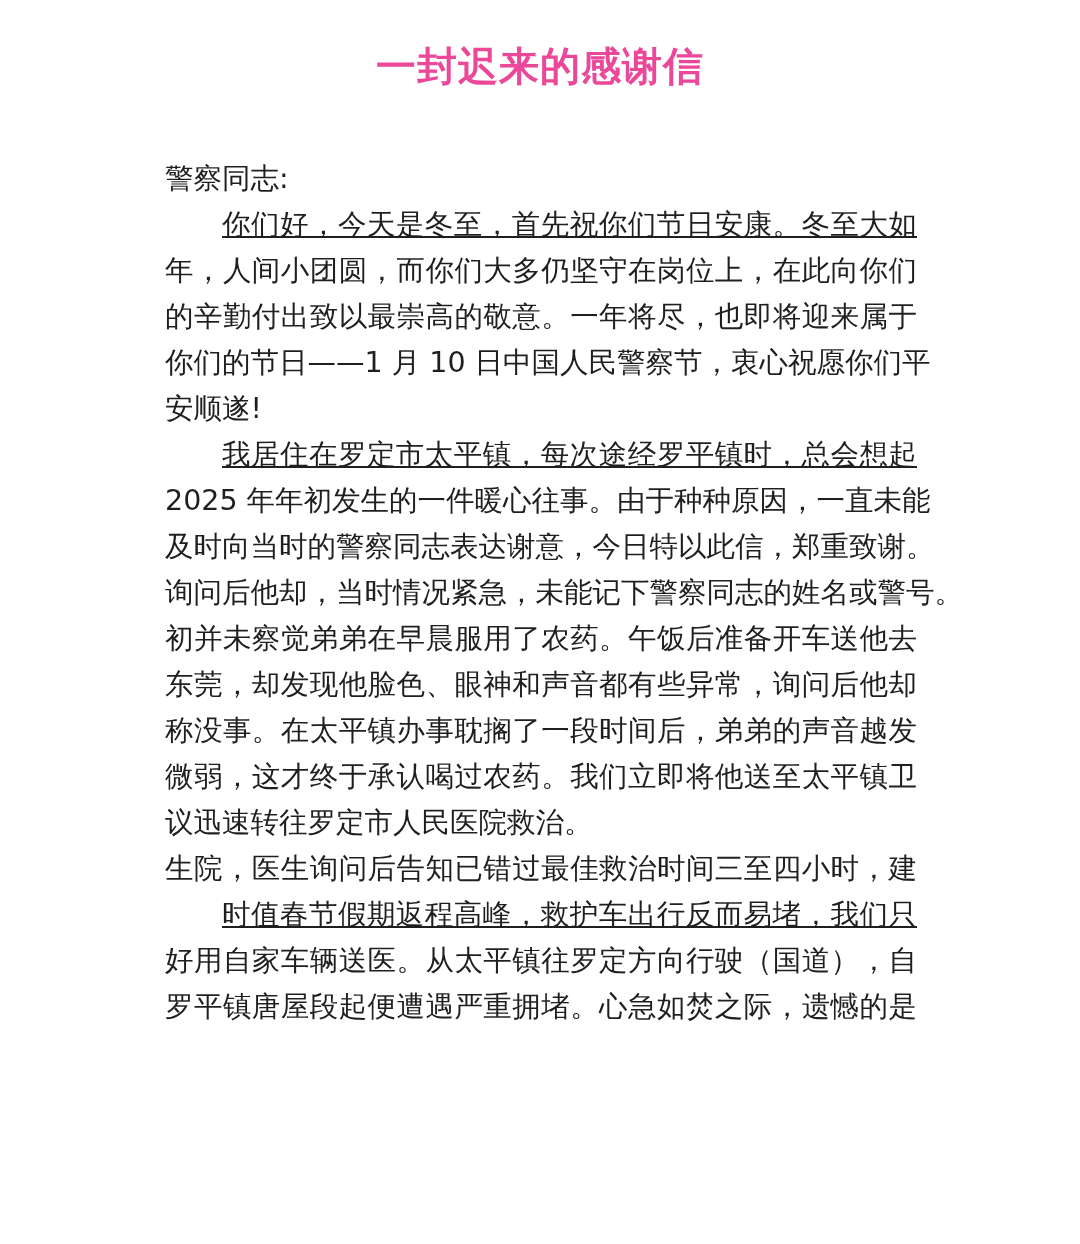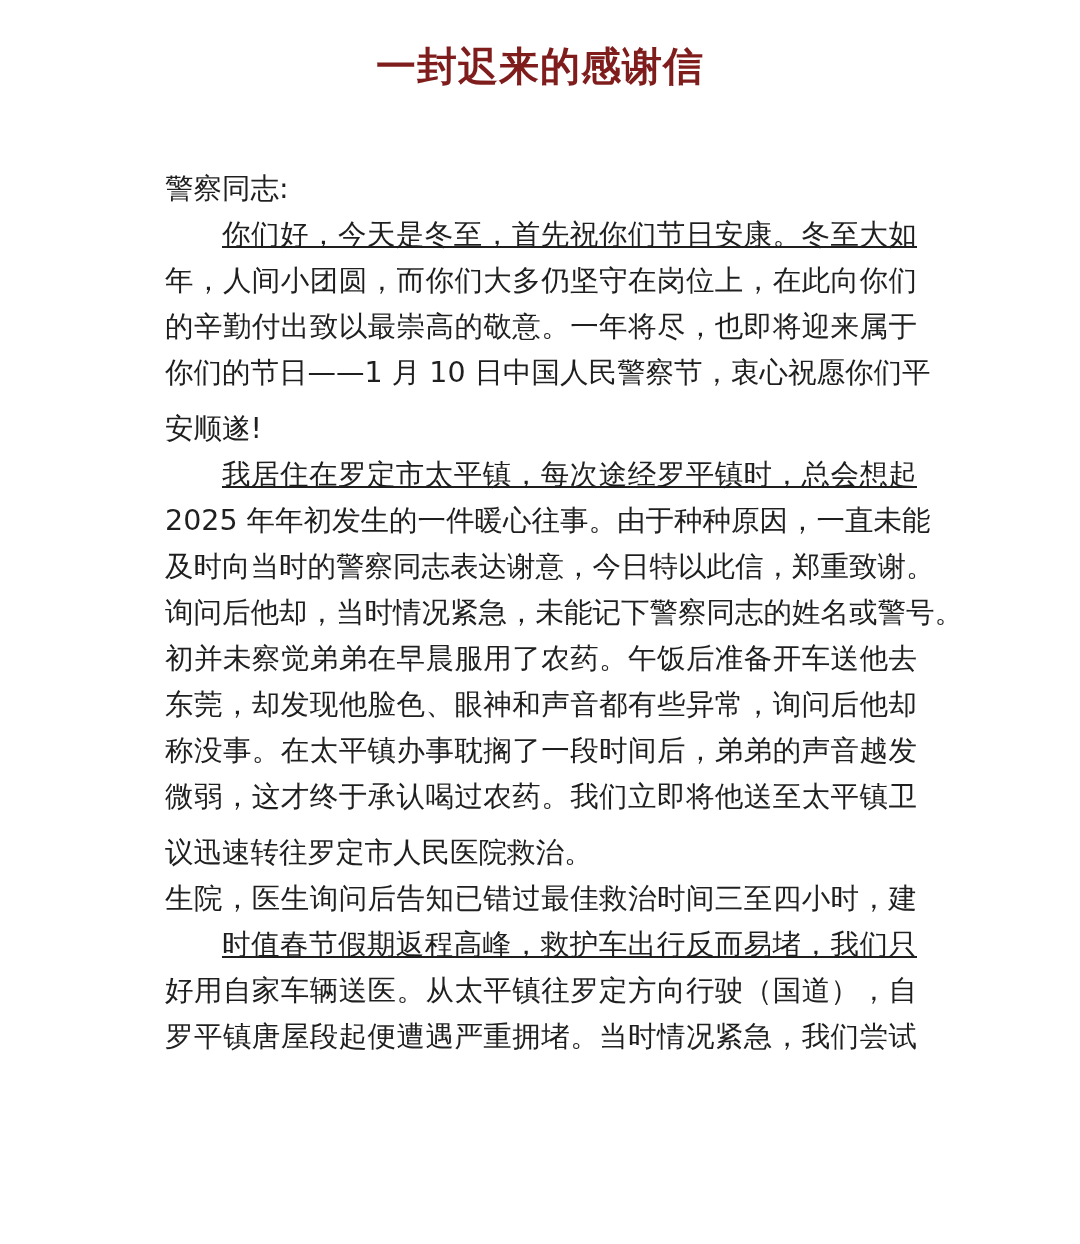--- a/index.html
+++ b/index.html
@@ -26,21 +26,21 @@
       position: absolute;
       left: 0;
       top: 38px;
       width: 1080px;
       text-align: center;
       font-family: "DejaVu Serif", "Liberation Serif", serif;
       font-weight: bold;
       font-size: 40px;
       line-height: 56px;
       letter-spacing: 1px;
-      color: #7f1d1d;
+      color: #ec4899;
     }
     .body-text {
       position: absolute;
       left: 165px;
       top: 156px;
       width: 752px;
       font-family: "DejaVu Sans", "Liberation Sans", sans-serif;
       font-size: 28.5px;
       line-height: 46px;
       color: #1f1f1f;
@@ -51,21 +51,20 @@
       white-space: nowrap;
       text-align: justify;
       text-align-last: justify;
     }
     .line.indent {
       padding-left: 57px;
       text-decoration: underline;
     }
     .line.last {
       text-align-last: left;
-      margin-top: 10px;
     }
   </style>
 </head>
 <body>
 
 <div class="page">
   <div class="title">一封迟来的感谢信</div>
 
   <div class="body-text">
     <span class="line last">警察同志:</span>
@@ -83,15 +82,15 @@
 
     <span class="line">初并未察觉弟弟在早晨服用了农药。午饭后准备开车送他去</span>
     <span class="line">东莞，却发现他脸色、眼神和声音都有些异常，询问后他却</span>
     <span class="line">称没事。在太平镇办事耽搁了一段时间后，弟弟的声音越发</span>
     <span class="line">微弱，这才终于承认喝过农药。我们立即将他送至太平镇卫</span>
     <span class="line last">议迅速转往罗定市人民医院救治。</span>
     <span class="line">生院，医生询问后告知已错过最佳救治时间三至四小时，建</span>
 
     <span class="line indent">时值春节假期返程高峰，救护车出行反而易堵，我们只</span>
     <span class="line">好用自家车辆送医。从太平镇往罗定方向行驶（国道），自</span>
-    <span class="line">罗平镇唐屋段起便遭遇严重拥堵。当时情况紧急，我们尝试</span>
+    <span class="line">罗平镇唐屋段起便遭遇严重拥堵。心急如焚之际，遗憾的是</span>
   </div>
 </div>
 
 </body></html>

